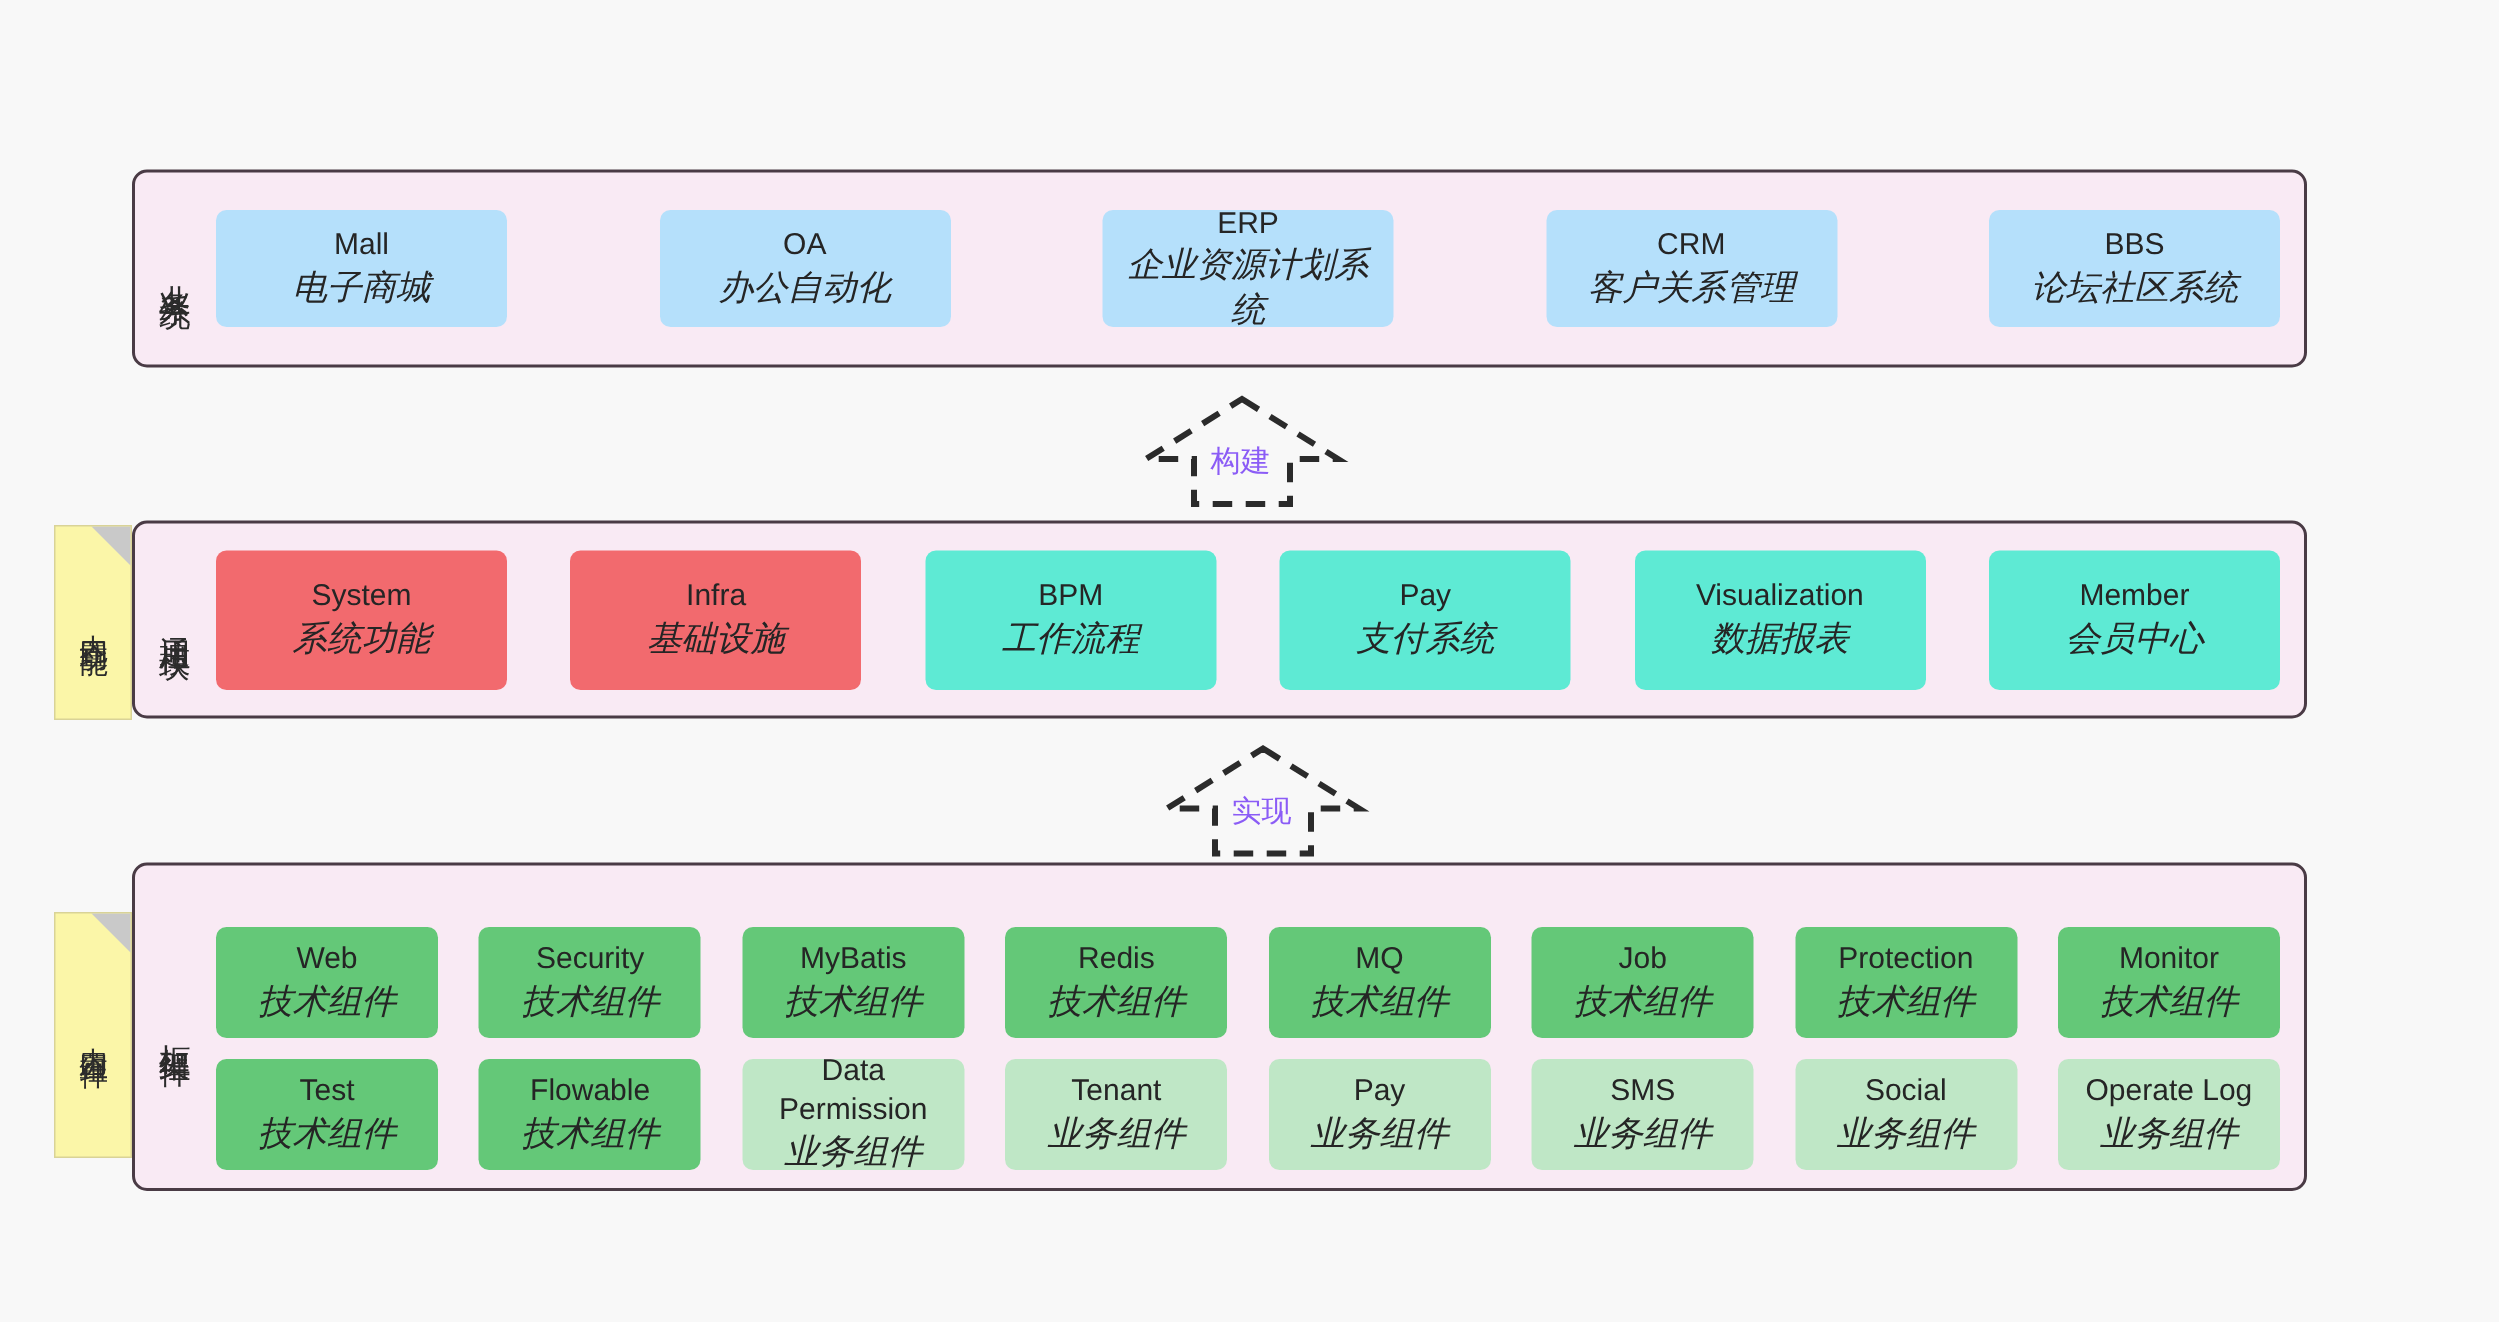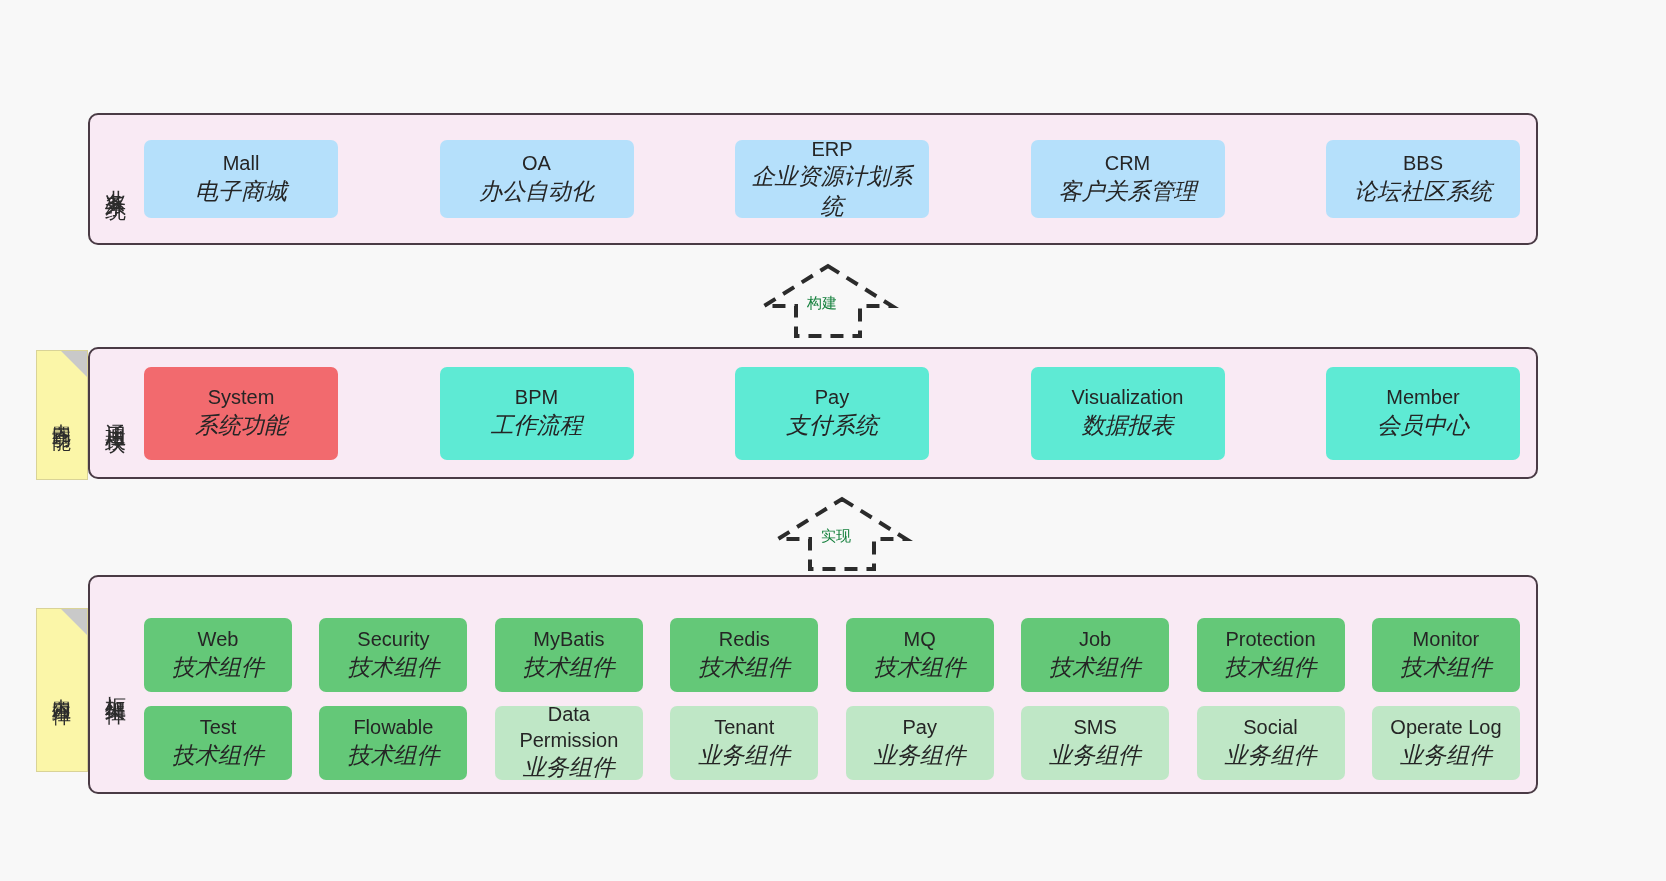--- a/index.html
+++ b/index.html
@@ -103,22 +103,22 @@
     border-top: 26px solid #c9c9c9;
     border-left: 26px solid transparent;
   }
   .note-label { padding-bottom: 2px; }
 
   
   .arrow-wrap { position: absolute; }
   .arrow-wrap svg { display: block; overflow: visible; }
   .arrow-label {
     position: absolute;
-    font-size: 15px;
-    color: #15803d;
+    font-size: 20px;
+    color: #8b5cf6;
     background: #f8f8f8;
     padding: 0 2px;
     white-space: nowrap;
   }
 </style>
 </head>
 <body>
 
 <div id="canvas">
 
@@ -172,20 +172,24 @@
   <div class="layer" style="left:88px; top:347px; width:1450px; height:132px;">
     <div class="layer-title">通用模块</div>
     <div class="layer-body">
       <div class="row">
 
         <div class="card c-red mod-card">
           <div class="t1">System</div>
           <div class="t2">系统功能</div>
         </div>
 
+        <div class="card c-red mod-card">
+          <div class="t1">Infra</div>
+          <div class="t2">基础设施</div>
+        </div>
 
         <div class="card c-pink mod-card">
           <div class="t1">BPM</div>
           <div class="t2">工作流程</div>
         </div>
 
         <div class="card c-pink mod-card">
           <div class="t1">Pay</div>
           <div class="t2">支付系统</div>
         </div>

